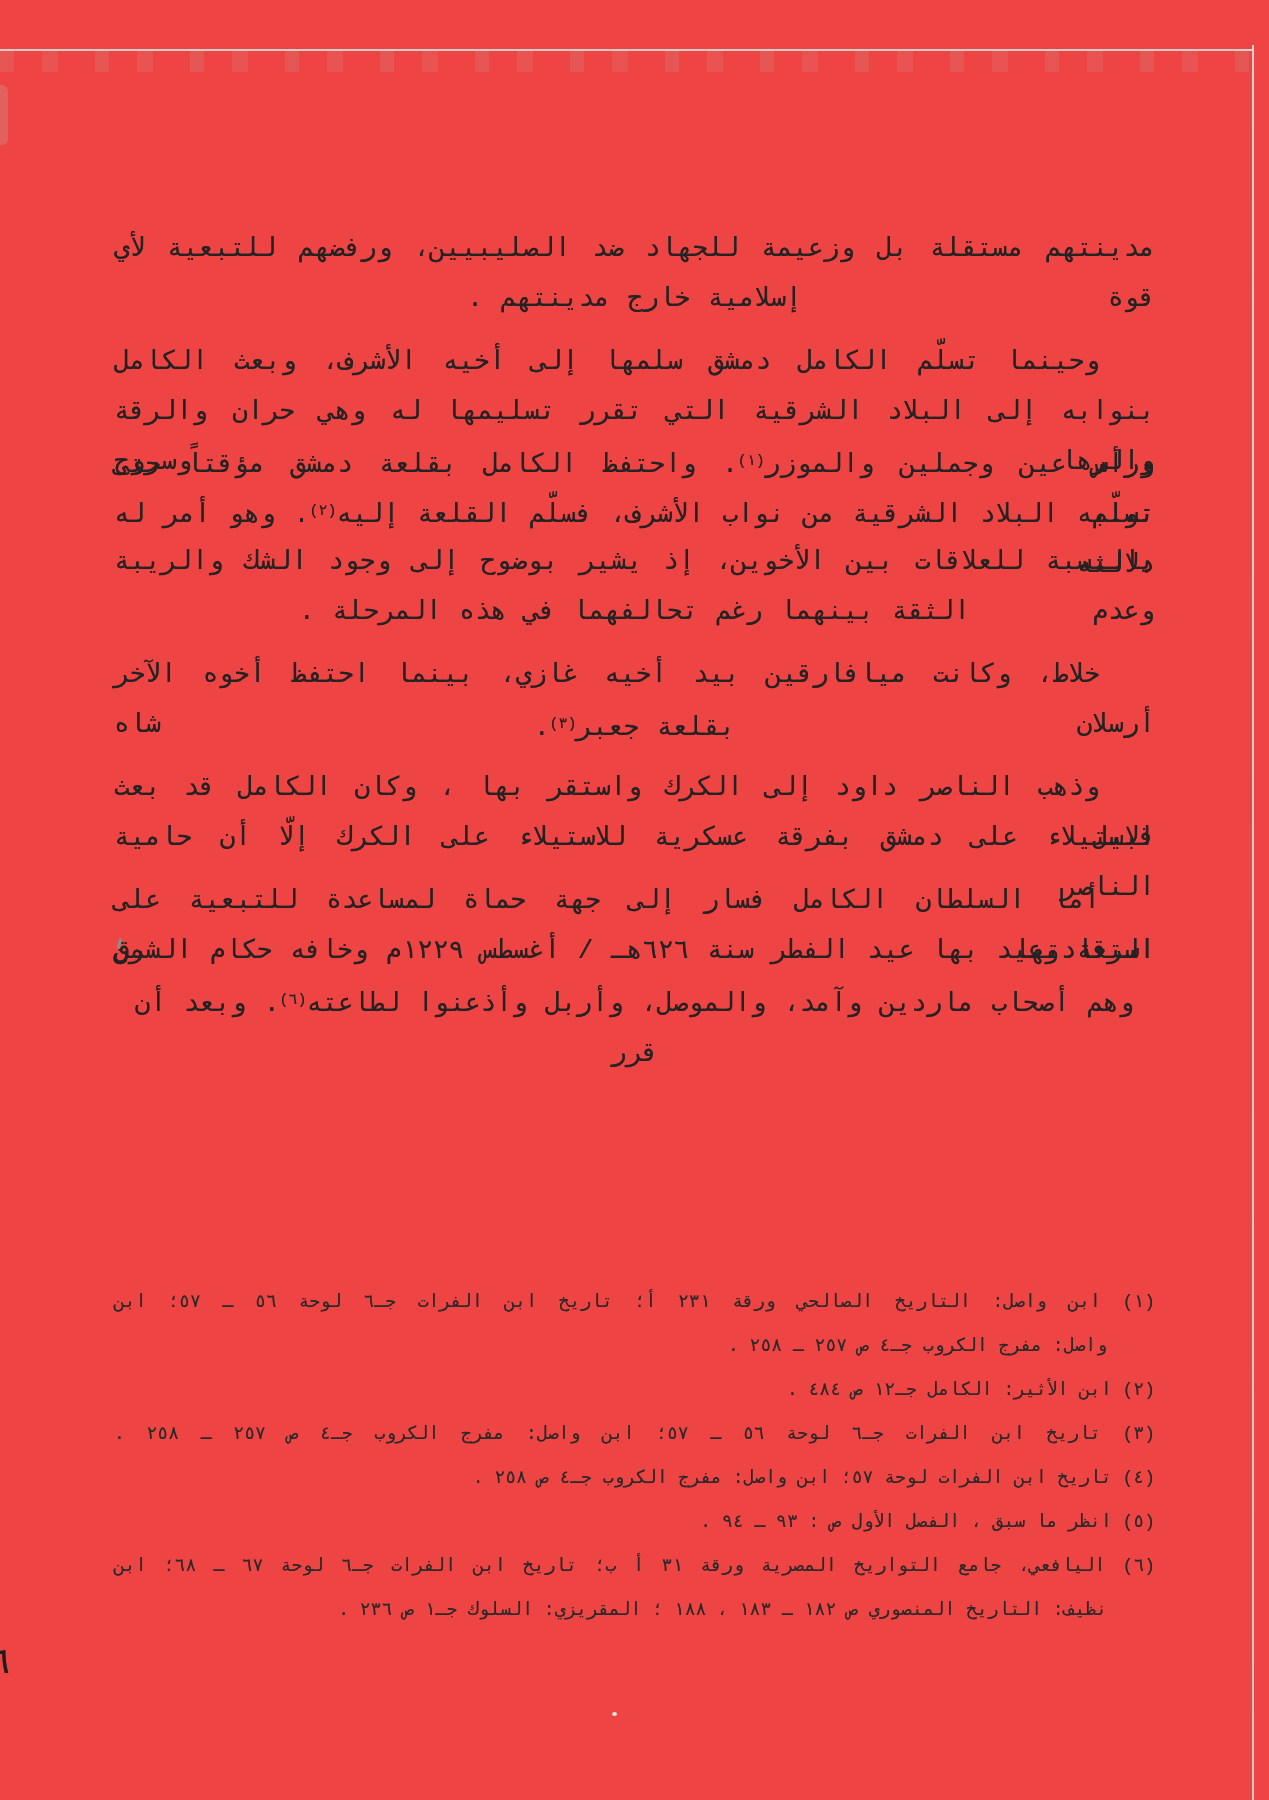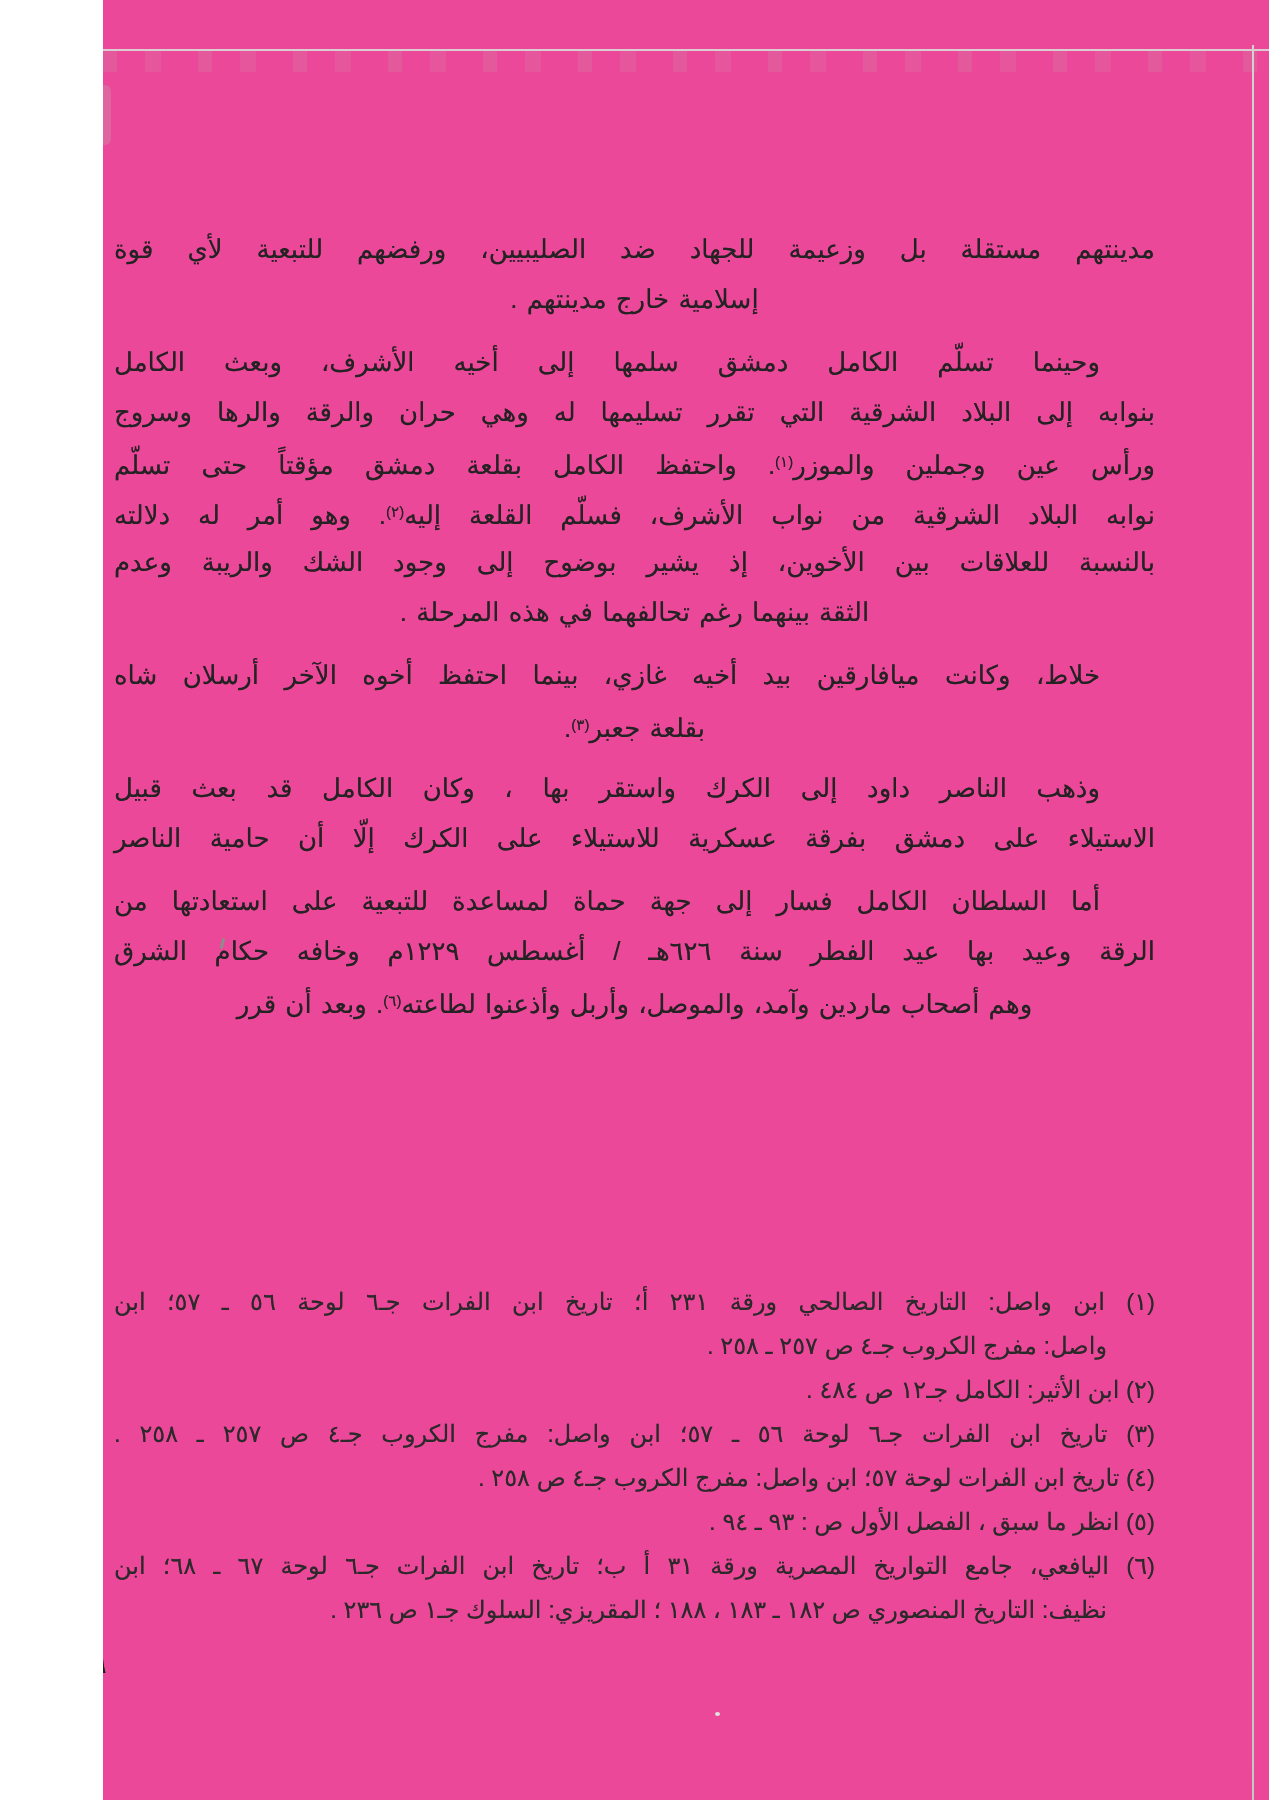--- a/index.html
+++ b/index.html
@@ -1,22 +1,22 @@
 <!DOCTYPE html>
 <html dir="rtl" lang="ar"><head>
 <meta charset="utf-8">
 <style>
   html, body { margin: 0; padding: 0; background: #ffffff; }
   .page {
     position: relative;
-    width: 1166px;
+    width: 1269px;
     height: 1800px;
-    background: #ec4899;
+    background: #ef4444;
     overflow: hidden;
-    font-family: Liberation Sans, sans-serif;
+    font-family: Liberation Mono, monospace;
     color: #242424;
     direction: rtl;
   }
   
   .scan-hline {
     position: absolute; top: 49px; left: 0; width: 1253px; height: 2px;
     background: #dadad7; opacity: .9;
   }
   .scan-band {
     position: absolute; top: 51px; left: 0; width: 1253px; height: 21px;
@@ -52,21 +52,21 @@
     word-spacing: 2px; color: #232323;
     text-shadow: 0 0 .5px rgba(20,20,20,.55);
   }
   .bline.lastline { text-align: center; text-align-last: auto; }
   sup { font-size: 15px; vertical-align: 7px; }
   
   .footnotes {
     position: absolute; top: 1280px; right: 114px; width: 1041px;
   }
   .fline {
-    height: 44px; line-height: 44px; font-size: 24px;
+    height: 44px; line-height: 44px; font-size: 18px;
     text-align: right; color: #2a2a2a;
     text-shadow: 0 0 .4px rgba(30,30,30,.5);
   }
   .fline.full { text-align: justify; text-align-last: justify; }
   .fline.cont { padding-right: 48px; }
   .fnote:nth-child(3) .fline { text-align: justify; text-align-last: justify; }
   
   .pagenum {
     position: absolute; top: 1640px; left: 0; width: 100%;
     text-align: left; font-size: 36px; color: #1d1d1d;

